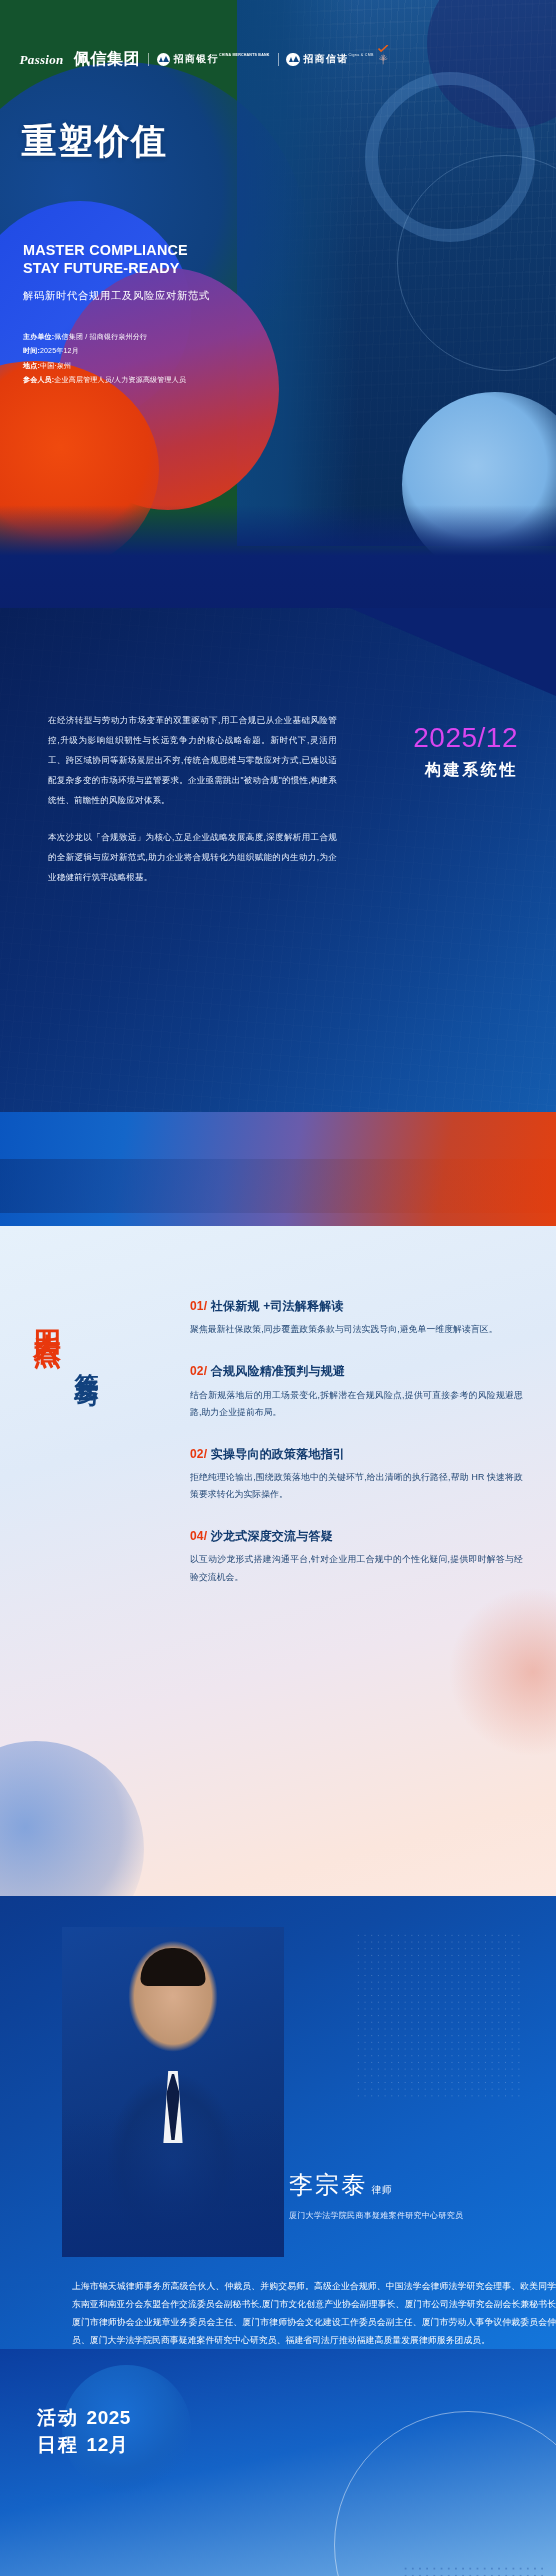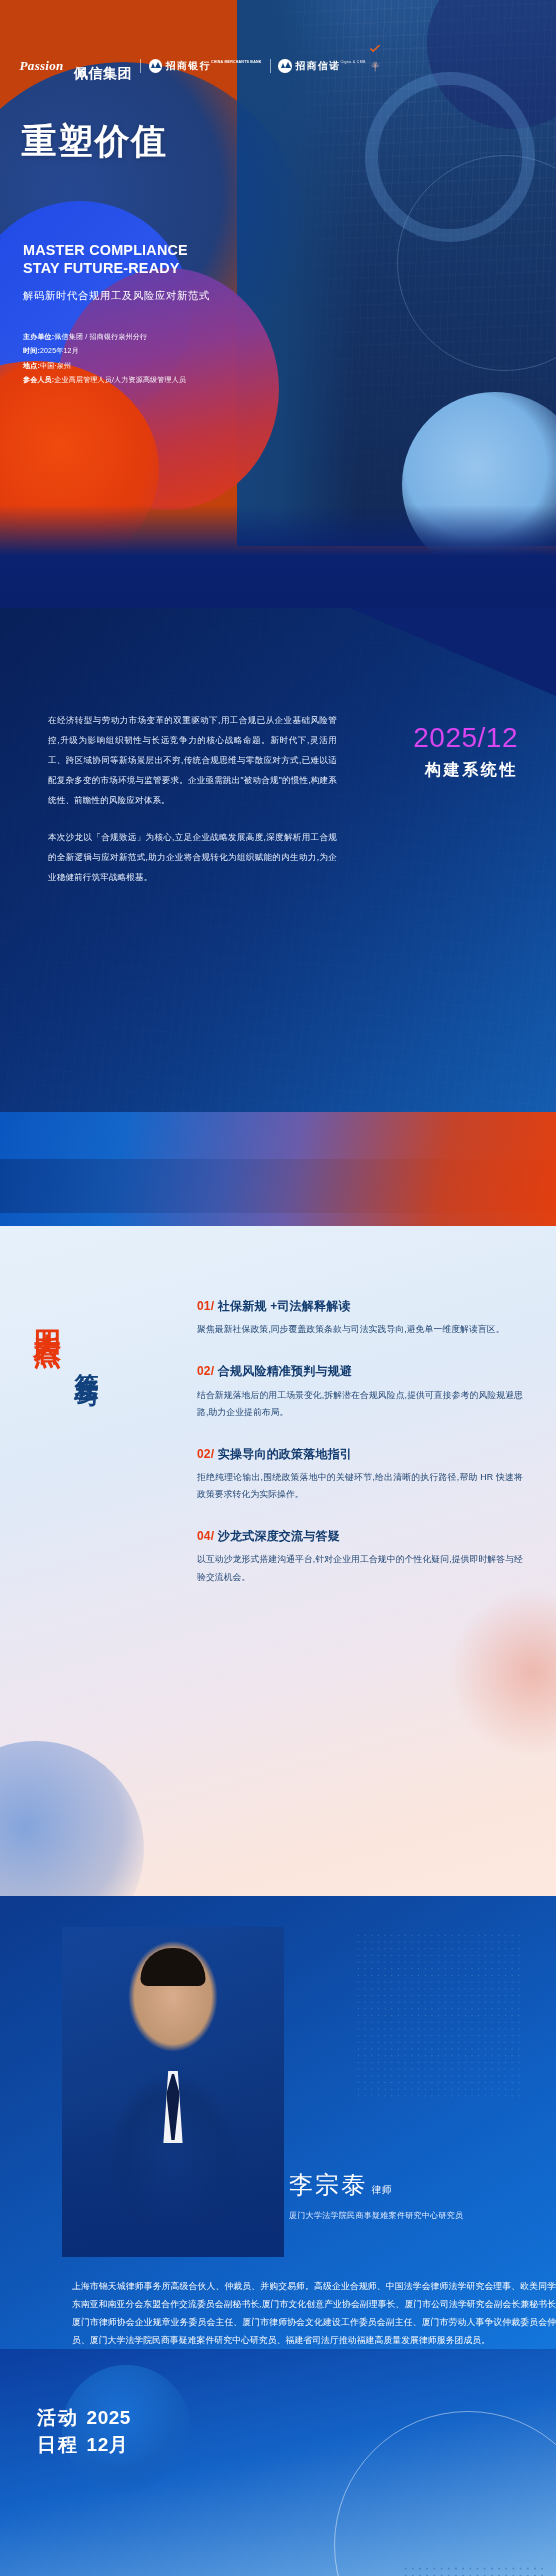--- a/index.html
+++ b/index.html
@@ -7,21 +7,21 @@
   body {
     width:556px; height:3407px; position:relative; overflow:hidden;
     font-family:"Liberation Sans","DejaVu Sans",sans-serif;
     color:#fff;
   }
   .poster { position:relative; width:556px; height:3407px; overflow:hidden; }
 
   
   .hero {
     position:absolute; left:0; top:0; width:556px; height:639px;
-    background:#c2410c;
+    background:#14532d;
     overflow:hidden;
   }
   .hero-bgphoto{
     position:absolute; right:0; top:0; width:319px; height:546px;
     background:
       linear-gradient(200deg, rgba(12,60,120,.25) 0%, rgba(10,45,100,.75) 55%, rgba(8,38,88,.95) 100%),
       repeating-linear-gradient(92deg, rgba(255,255,255,.07) 0 1px, rgba(0,0,0,0) 1px 6.7px),
       repeating-linear-gradient(178deg, rgba(255,255,255,.05) 0 1.5px, rgba(0,0,0,0) 1.5px 13.4px),
       linear-gradient(160deg,#2b6fb8 0%,#15457f 45%,#0b2f63 100%);
     opacity:.95;
@@ -82,21 +82,21 @@
   }
   .logo-passion{ display:flex; align-items:center; gap:4.1px; }
   .passion-script{
     font-family:"Liberation Serif","DejaVu Serif",serif;
     font-style:italic; font-weight:700; font-size:13px; color:#fff; letter-spacing:0.3px;
     position:relative; padding-right:6.2px;
   }
   .passion-check{
     position:absolute; right:1px; top:-3.6px; width:10.3px; height:7.2px;
   }
-  .logo-cn{ font-size:14px; font-weight:700; letter-spacing:0.5px; color:#fff;margin-top:16px; }
+  .logo-cn{ font-size:16px; font-weight:700; letter-spacing:0.5px; color:#fff; }
   .logo-div{ width:0.5px; height:13.4px; background:rgba(255,255,255,.55); }
   .cmb-mark{
     width:13.4px; height:13.4px; border-radius:50%; background:#fff; position:relative; flex:none;
   }
   .cmb-mark:before{
     content:""; position:absolute; left:2.6px; top:4.1px; width:0; height:0;
     border-left:2.6px solid transparent; border-right:2.6px solid transparent; border-bottom:5.2px solid #0d4581;
   }
   .cmb-mark:after{
     content:""; position:absolute; left:6.7px; top:3.1px; width:0; height:0;
@@ -194,21 +194,21 @@
   .hl-vert{
     writing-mode:vertical-rl; text-orientation:upright;
     font-weight:700; letter-spacing:3.1px; line-height:1.02;
   }
   .hl-vert.red{ font-size:28px; color:#e8380d; }
   .hl-vert.blue{ font-size:24px; color:#12427e; margin-top:45px; }
 
   .hl-items{
     position:absolute; left:190px; top:72px; width:333px; z-index:3;
   }
-  .hl-item{ margin-bottom:25px;margin-left:7px; }
+  .hl-item{ margin-bottom:25px; }
   .hl-h{
     font-size:12px; font-weight:700; color:#113a6e; letter-spacing:0.2px; margin-bottom:6.2px;
   }
   .hl-h .num{ color:#e8380d; font-weight:700; }
   .hl-p{
     font-size:8.8px; line-height:1.95; color:#1f4472; letter-spacing:0.1px; text-align:justify;
   }
 
   
   .speaker{

